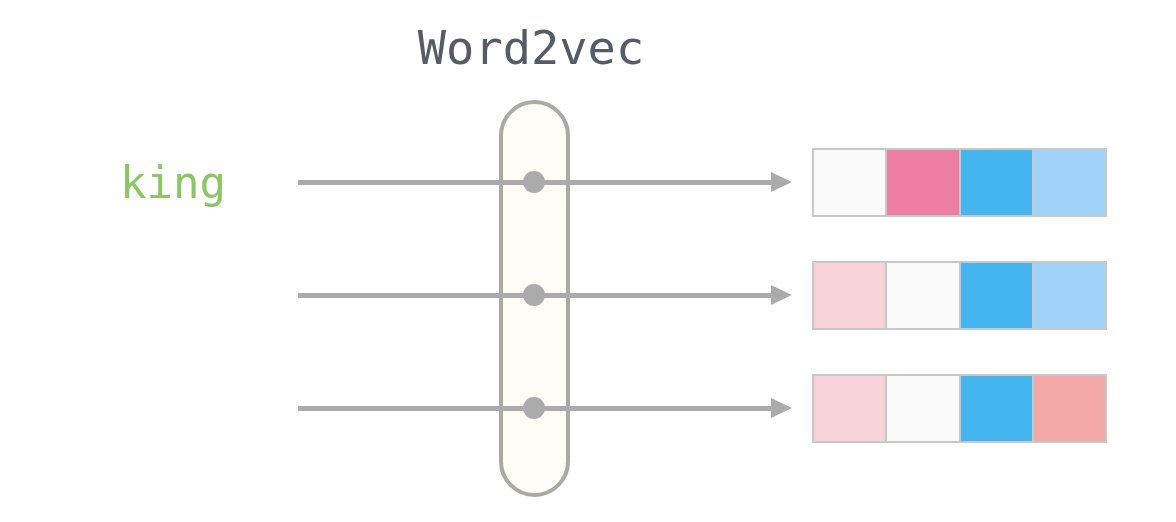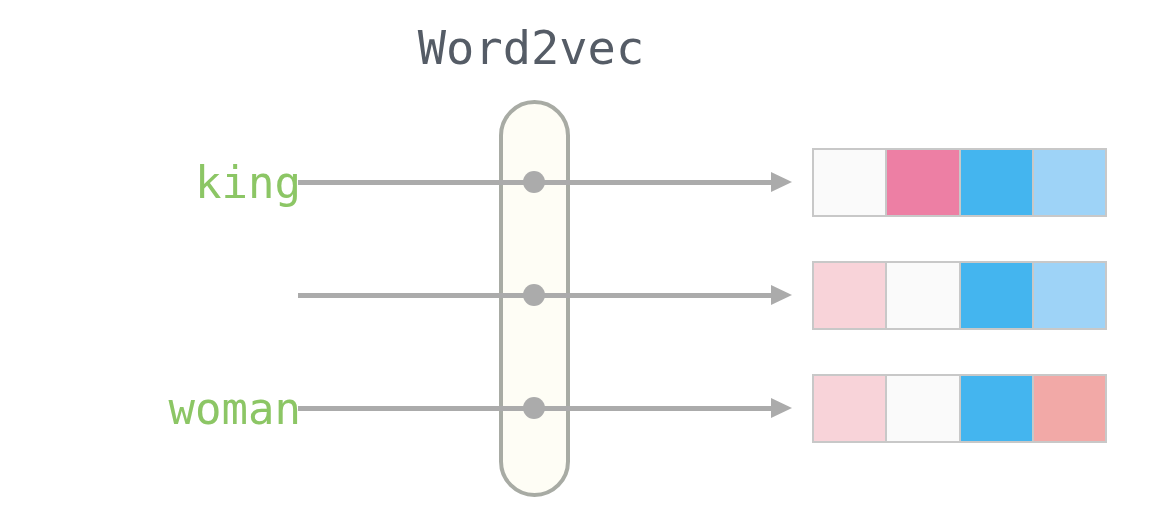--- a/index.html
+++ b/index.html
@@ -34,21 +34,21 @@
     position: absolute;
     left: 499px; top: 100px;
     width: 71px; height: 397px;
     background: var(--pill-fill);
     border: 4px solid var(--pill-border);
     border-radius: 36px;
     z-index: 1;
   }
   .word {
     position: absolute;
-    right: 875px;
+    right: 950px;
     font-size: 44px;
     line-height: 44px;
     color: var(--word-text);
     white-space: nowrap;
     z-index: 2;
   }
   .word.r1 { top: 161px; }
   .word.r2 { top: 274px; }
   .word.r3 { top: 387px; }
   .shaft {
@@ -121,21 +121,20 @@
   <div class="shaft r2"></div>
   <div class="arrowhead r2"></div>
   <div class="dot r2"></div>
   <div class="vector r2">
       <div class="cell" style="background: rgb(248, 211, 217);"></div>
       <div class="cell" style="background: rgb(250, 250, 250);"></div>
       <div class="cell" style="background: rgb(68, 181, 239);"></div>
       <div class="cell" style="background: rgb(158, 211, 247);"></div>
     </div>
 
-  <div class="word r3">woman</div>
   <div class="shaft r3"></div>
   <div class="arrowhead r3"></div>
   <div class="dot r3"></div>
   <div class="vector r3">
       <div class="cell" style="background: rgb(248, 211, 217);"></div>
       <div class="cell" style="background: rgb(250, 250, 250);"></div>
       <div class="cell" style="background: rgb(68, 181, 239);"></div>
       <div class="cell" style="background: rgb(242, 169, 167);"></div>
     </div>
 

